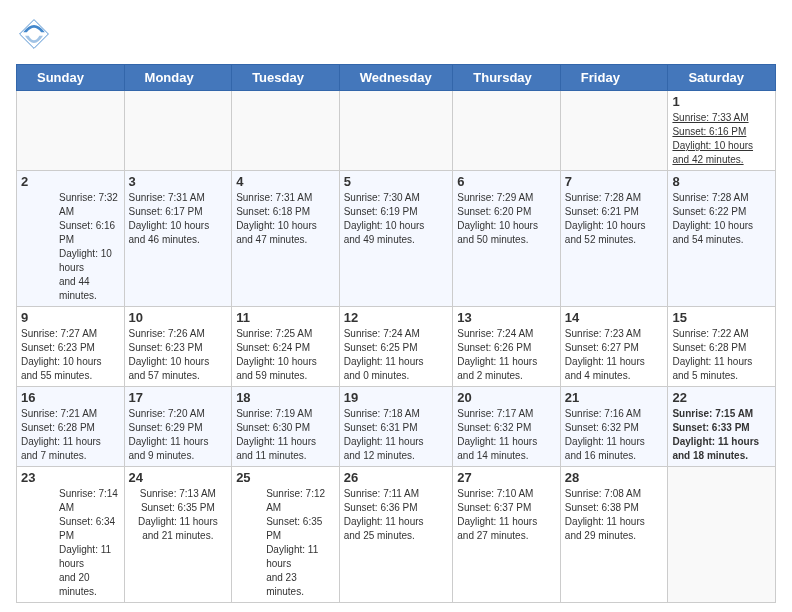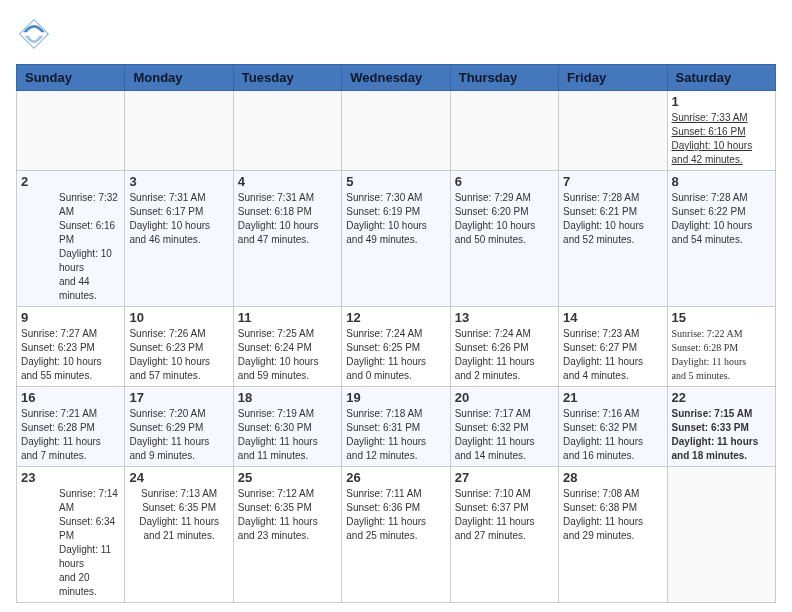--- a/index.html
+++ b/index.html
@@ -53,24 +53,24 @@
       font-size: 16px;
       color: #555;
     }
     .calendar {
       width: 100%;
       border-collapse: collapse;
       border: 1px solid #ccc;
     }
     .calendar th {
       background: #4477bb;
-      color: #0f172a;
+      color: #ffffff;
       font-size: 13px;
       font-weight: bold;
-      padding: 5px 8px;
+      padding: 5px 20px;
       text-align: left;
       border: 1px solid #3366aa;
     }
     .calendar td {
       vertical-align: top;
       border: 1px solid #ccc;
       padding: 3px 4px;
       width: 107px;
       min-height: 90px;
       font-size: 10.5px;
@@ -236,21 +236,21 @@
         </td>
         <td>
           <span class="day-num">14</span>
           <div class="day-info" style="white-space: pre-line;">Sunrise: 7:23 AM
 Sunset: 6:27 PM
 Daylight: 11 hours
 and 4 minutes.</div>
         </td>
         <td>
           <span class="day-num">15</span>
-          <div class="day-info" style="white-space: pre-line; font-family: Liberation Serif, serif;">Sunrise: 7:22 AM
+          <div class="day-info" style="white-space: pre-line;">Sunrise: 7:22 AM
 Sunset: 6:28 PM
 Daylight: 11 hours
 and 5 minutes.</div>
         </td>
       </tr>
       <tr>
         <td>
           <span class="day-num">16</span>
           <div class="day-info" style="white-space: pre-line;">Sunrise: 7:21 AM
 Sunset: 6:28 PM
@@ -310,21 +310,21 @@
         </td>
         <td>
           <span class="day-num">24</span>
           <div class="day-info" style="white-space: pre-line; text-align: center;">Sunrise: 7:13 AM
 Sunset: 6:35 PM
 Daylight: 11 hours
 and 21 minutes.</div>
         </td>
         <td>
           <span class="day-num">25</span>
-          <div class="day-info" style="white-space: pre-line;">Sunrise: 7:12 AM
+          <div class="day-info" style="white-space: pre-line; margin-left: 30px;">Sunrise: 7:12 AM
 Sunset: 6:35 PM
 Daylight: 11 hours
 and 23 minutes.</div>
         </td>
         <td>
           <span class="day-num">26</span>
           <div class="day-info" style="white-space: pre-line;">Sunrise: 7:11 AM
 Sunset: 6:36 PM
 Daylight: 11 hours
 and 25 minutes.</div>

